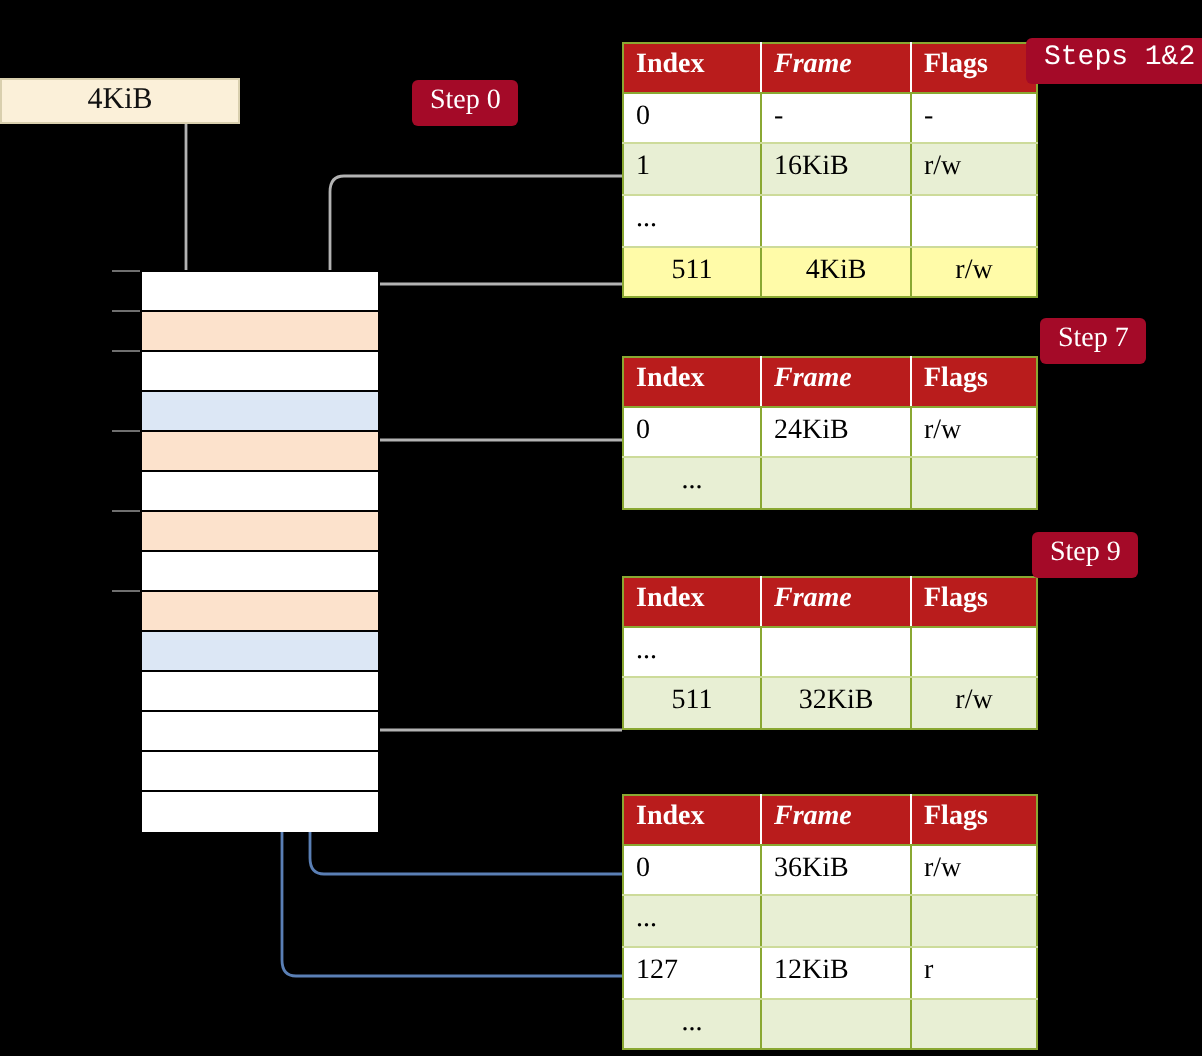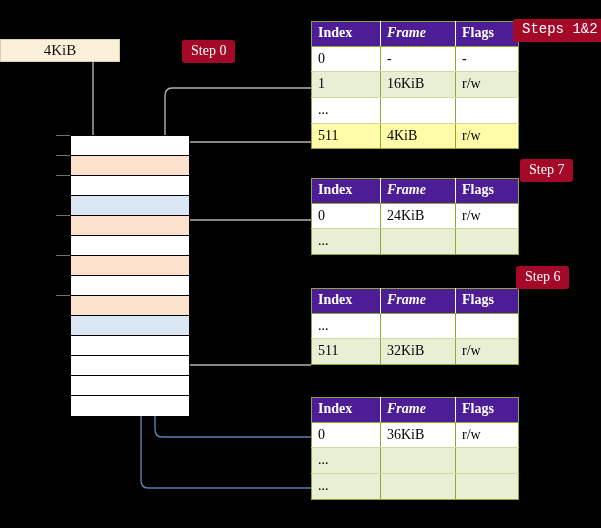--- a/index.html
+++ b/index.html
@@ -36,42 +36,42 @@
   
   .ptable{
     position:absolute;
     border-collapse:collapse;
     border:1px solid #8aa832;
     background:#fff;
     font-size:14px;
     table-layout:fixed;
   }
   .ptable th{
-    background:#4c1d95;
+    background:#b91c1c;
     color:#fff;
     font-weight:bold;
     text-align:left;
     padding:2px 6px 3px 6px;
     border-right:1px solid #fff;
     border-bottom:1px solid #8aa832;
     font-size:14px;
     line-height:1.35;
   }
   .ptable th:last-child{border-right:1px solid #8aa832;}
   .ptable td{
     padding:2px 6px 3px 6px;
     border-right:1px solid #8aa832;
     border-bottom:1px solid #cddb9a;
     background:#ffffff;
     line-height:1.4;
     height:17px;
     overflow:hidden;
     white-space:nowrap;
   }
-  .ptable tr:last-child td{border-bottom:1px solid #8aa832;}
+  .ptable tr:last-child td{border-bottom:1px solid #8aa832;text-align:center;}
   .ptable tr.alt td{background:#E8EFD4;}
   .ptable tr.hl td{background:#FFFBA8;}
   .ptable td.c0{width:56px;}
   .ptable td.c1{width:62px;}
   .ptable td.c2{width:50px;}
   .ptable th.c0{width:56px;}
   .ptable th.c1{width:62px;font-style:italic;}
   .ptable th.c2{width:50px;}
 
   
@@ -255,29 +255,34 @@
           <tr>
             <td class="c0">0</td>
             <td class="c1">36KiB</td>
             <td class="c2">r/w</td>
           </tr>
           <tr class="alt">
             <td class="c0">...</td>
             <td class="c1"></td>
             <td class="c2"></td>
           </tr>
+          <tr>
+            <td class="c0">127</td>
+            <td class="c1">12KiB</td>
+            <td class="c2">r</td>
+          </tr>
           <tr class="alt">
             <td class="c0">...</td>
             <td class="c1"></td>
             <td class="c2"></td>
           </tr>
         </tbody>
       </table>
     </div>
 
   <div id="badges-host">
-      <div class="badge" style="left: 182px; top: 40px; text-align: right;">Step 0</div>
+      <div class="badge" style="left: 206px; top: 40px; text-align: right;">Step 0</div>
       <div class="badge" style="left: 513px; top: 19px; font-family: Liberation Mono, monospace;">Steps 1&amp;2</div>
       <div class="badge" style="left: 520px; top: 159px;">Step 7</div>
-      <div class="badge" style="left: 516px; top: 266px;">Step 6</div>
+      <div class="badge" style="left: 516px; top: 266px;">Step 9</div>
     </div>
 
 </div>
 
 </body></html>

